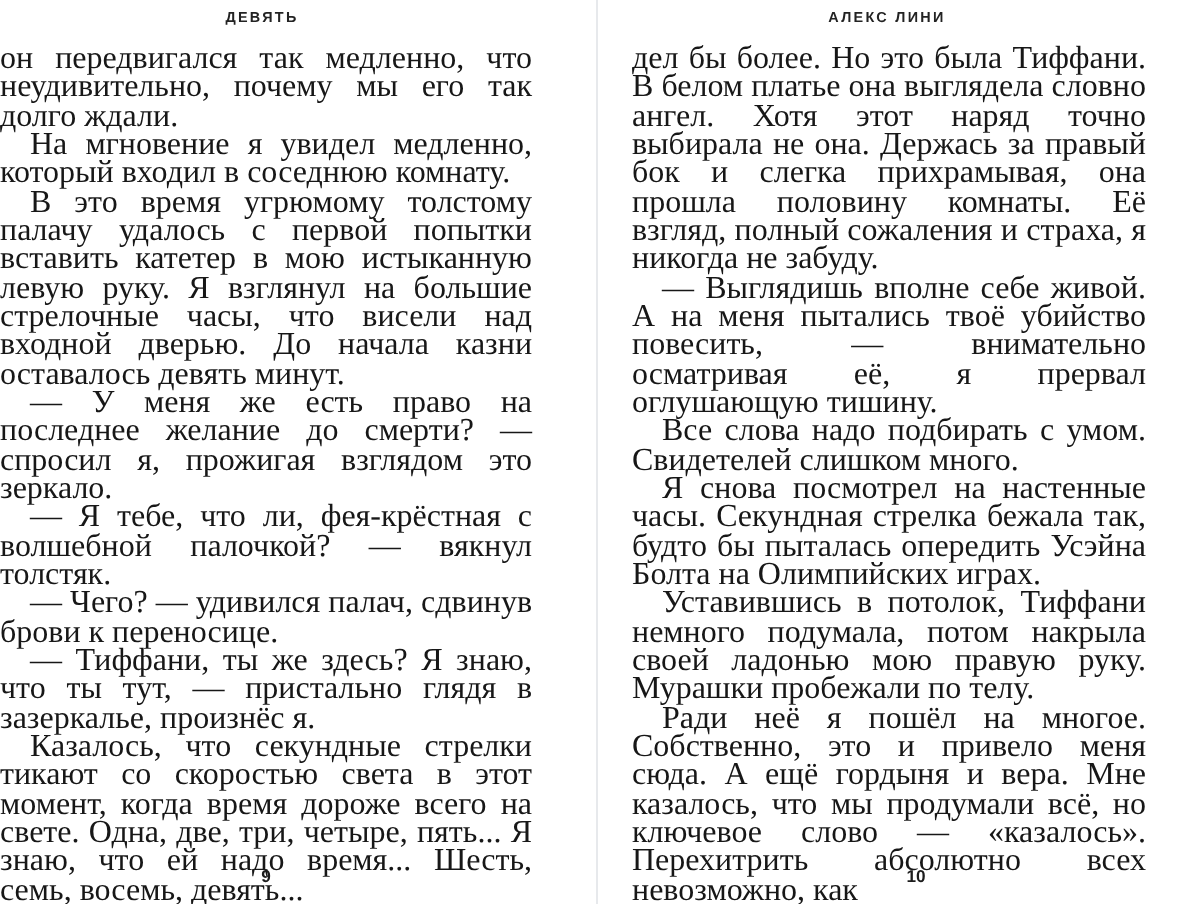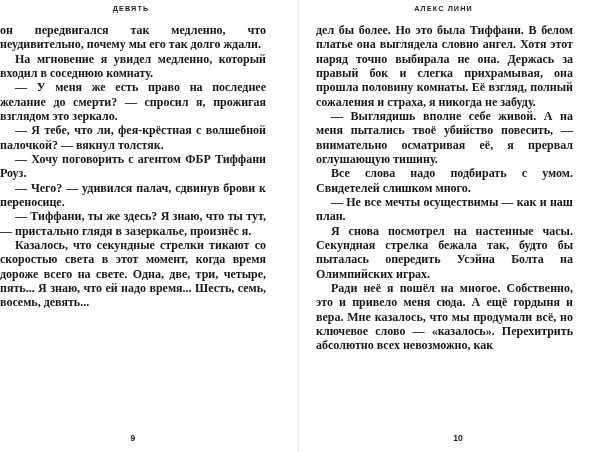--- a/index.html
+++ b/index.html
@@ -70,27 +70,26 @@
   .page-left .running-head {
     padding-right: 4px;
   }
   .page-right .running-head {
     padding-right: 2px;
   }
 
   .body-text {
     margin: 0;
     padding: 0;
-    font-size: 12px;
+    font-size: 16px;
     line-height: 14.33px;
     text-align: justify;
     text-justify: inter-word;
     hyphens: manual;
     color: #171717;
-    font-weight: bold;
   }
 
   .body-text p {
     margin: 0;
     text-indent: 15px;
   }
 
   
   .body-text p.cont {
     text-indent: 0;
@@ -137,38 +136,38 @@
 </head>
 <body>
 
 <div id="spread" style="background: rgb(255, 255, 255);">
 
   <div class="page page-left">
     <div class="running-head">ДЕВЯТЬ</div>
     <div class="body-text text-block-left" id="left-body" style="color: rgb(23, 23, 23);">
         <p class="cont">он передвигался так медленно, что неудивительно, почему мы его так долго ждали.</p>
         <p>На мгновение я увидел медленно, который входил в соседнюю комнату.</p>
+        <p>В это время угрюмому толстому палачу удалось с первой попытки вставить катетер в мою истыканную левую руку. Я взглянул на большие стрелочные часы, что висели над входной дверью. До начала казни оставалось девять минут.</p>
         <p class="dialog">— У меня же есть право на последнее желание до смерти? — спросил я, прожигая взглядом это зеркало.</p>
         <p class="dialog">— Я тебе, что ли, фея-крёстная с волшебной палочкой? — вякнул толстяк.</p>
-        <p class="dialog">— Хочу поговорить с агентом ФБР Тиффани Роуз.</p>
         <p class="dialog">— Чего? — удивился палач, сдвинув брови к переносице.</p>
         <p class="dialog">— Тиффани, ты же здесь? Я знаю, что ты тут, — пристально глядя в зазеркалье, произнёс я.</p>
         <p>Казалось, что секундные стрелки тикают со скоростью света в этот момент, когда время дороже всего на свете. Одна, две, три, четыре, пять... Я знаю, что ей надо время... Шесть, семь, восемь, девять...</p>
       </div>
     <div class="folio">9</div>
   </div>
 
   <div class="gutter-divider" style="background: rgb(231, 233, 236);"></div>
 
   <div class="page page-right">
     <div class="running-head">АЛЕКС ЛИНИ</div>
     <div class="body-text text-block-right" id="right-body" style="color: rgb(23, 23, 23);">
         <p class="cont">дел бы более. Но это была Тиффани. В белом платье она выглядела словно ангел. Хотя этот наряд точно выбирала не она. Держась за правый бок и слегка прихрамывая, она прошла половину комнаты. Её взгляд, полный сожаления и страха, я никогда не забуду.</p>
         <p class="dialog">— Выглядишь вполне себе живой. А на меня пытались твоё убийство повесить, — внимательно осматривая её, я прервал оглушающую тишину.</p>
         <p>Все слова надо подбирать с умом. Свидетелей слишком много.</p>
-        <p class="dialog">— Не все мечты осуществимы — как и наш план.</p>
         <p>Я снова посмотрел на настенные часы. Секундная стрелка бежала так, будто бы пыталась опередить Усэйна Болта на Олимпийских играх.</p>
+        <p>Уставившись в потолок, Тиффани немного подумала, потом накрыла своей ладонью мою правую руку. Мурашки пробежали по телу.</p>
         <p>Ради неё я пошёл на многое. Собственно, это и привело меня сюда. А ещё гордыня и вера. Мне казалось, что мы продумали всё, но ключевое слово — «казалось». Перехитрить абсолютно всех невозможно, как</p>
       </div>
     <div class="folio">10</div>
   </div>
 
 </div>
 
 </body></html>

